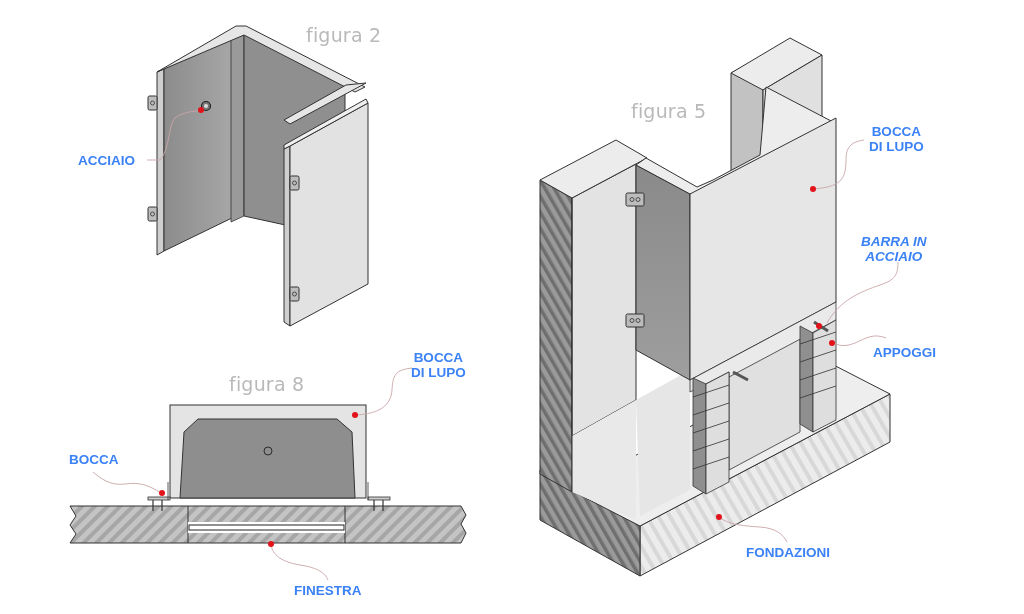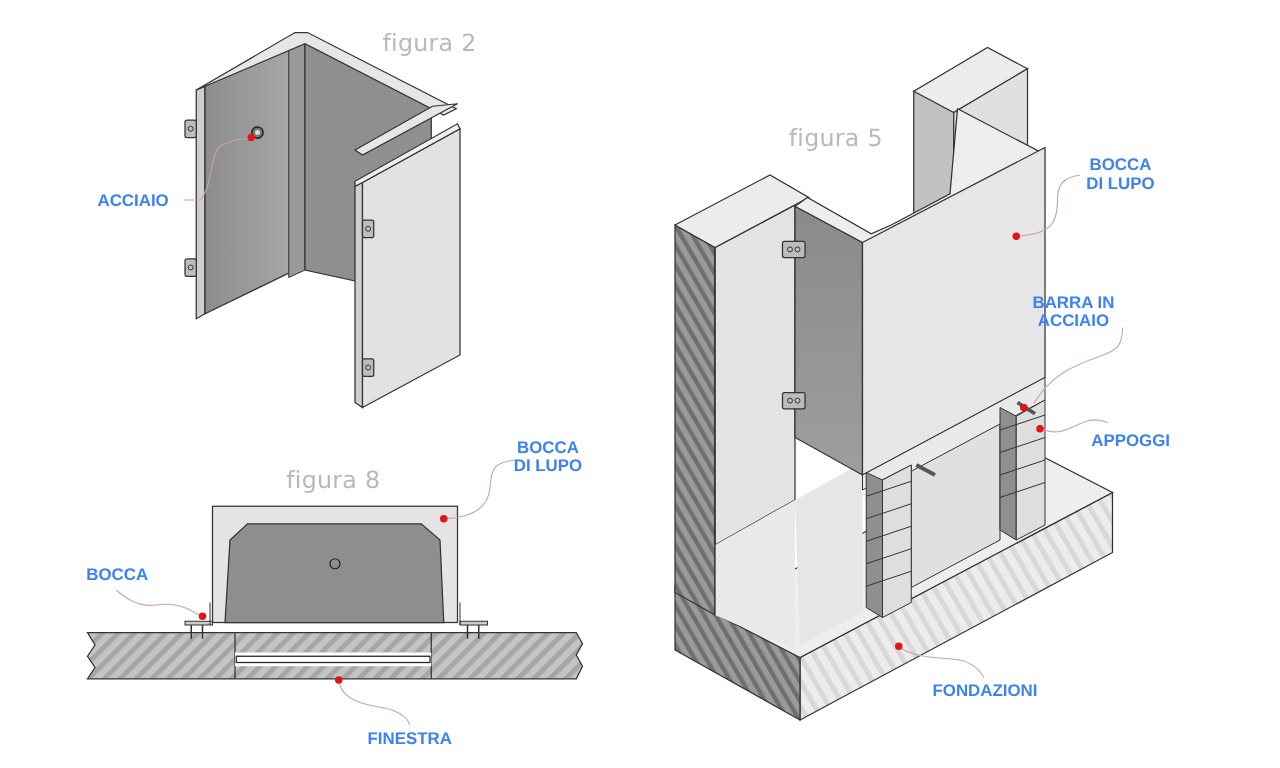--- a/index.html
+++ b/index.html
@@ -190,18 +190,18 @@
   <span>BOCCA</span>
   <span>DI LUPO</span>
 </div>
 <div class="label" style="left:69px; top:452px;">BOCCA</div>
 <div class="label" style="left:294px; top:583px;">FINESTRA</div>
 
 <div class="label center" style="left:869px; top:124px;">
   <span>BOCCA</span>
   <span>DI LUPO</span>
 </div>
-<div class="label center" style="left:826px; top:234px;">
+<div class="label center" style="left:861px; top:234px;font-style:italic;">
   <span>BARRA IN</span>
   <span>ACCIAIO</span>
 </div>
 <div class="label" style="left:873px; top:345px;">APPOGGI</div>
 <div class="label" style="left:746px; top:545px;">FONDAZIONI</div>
 
 </body></html>

